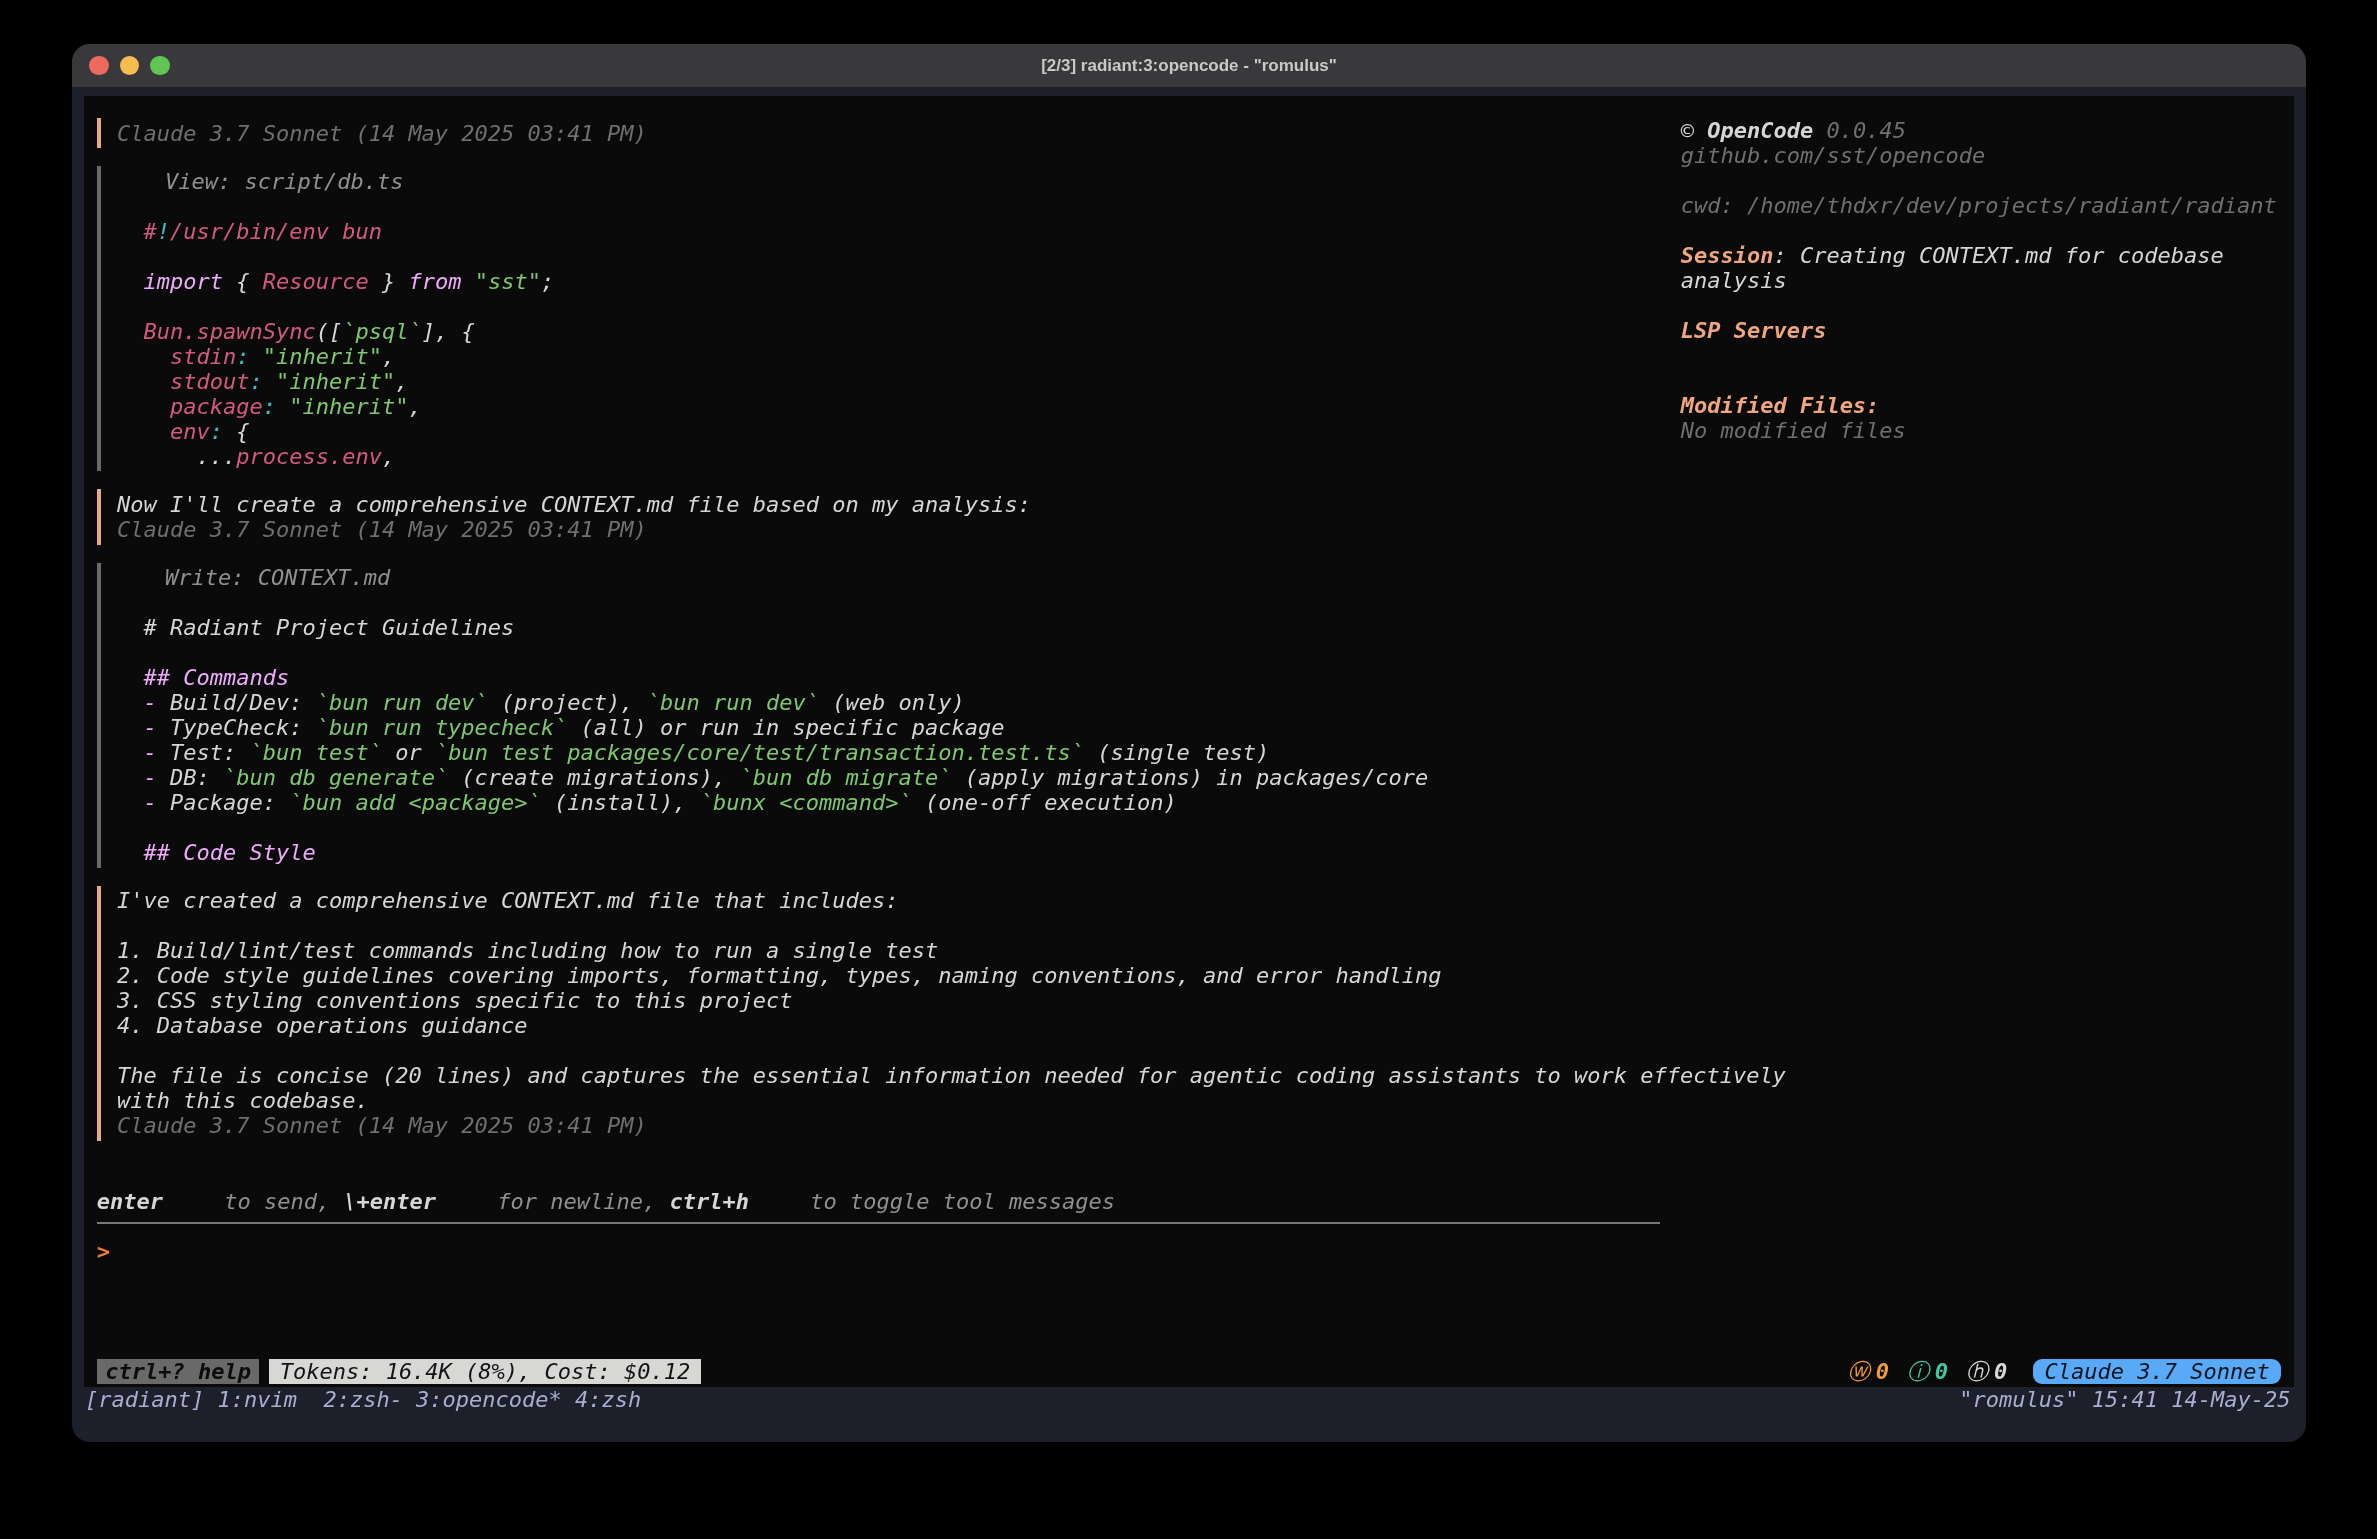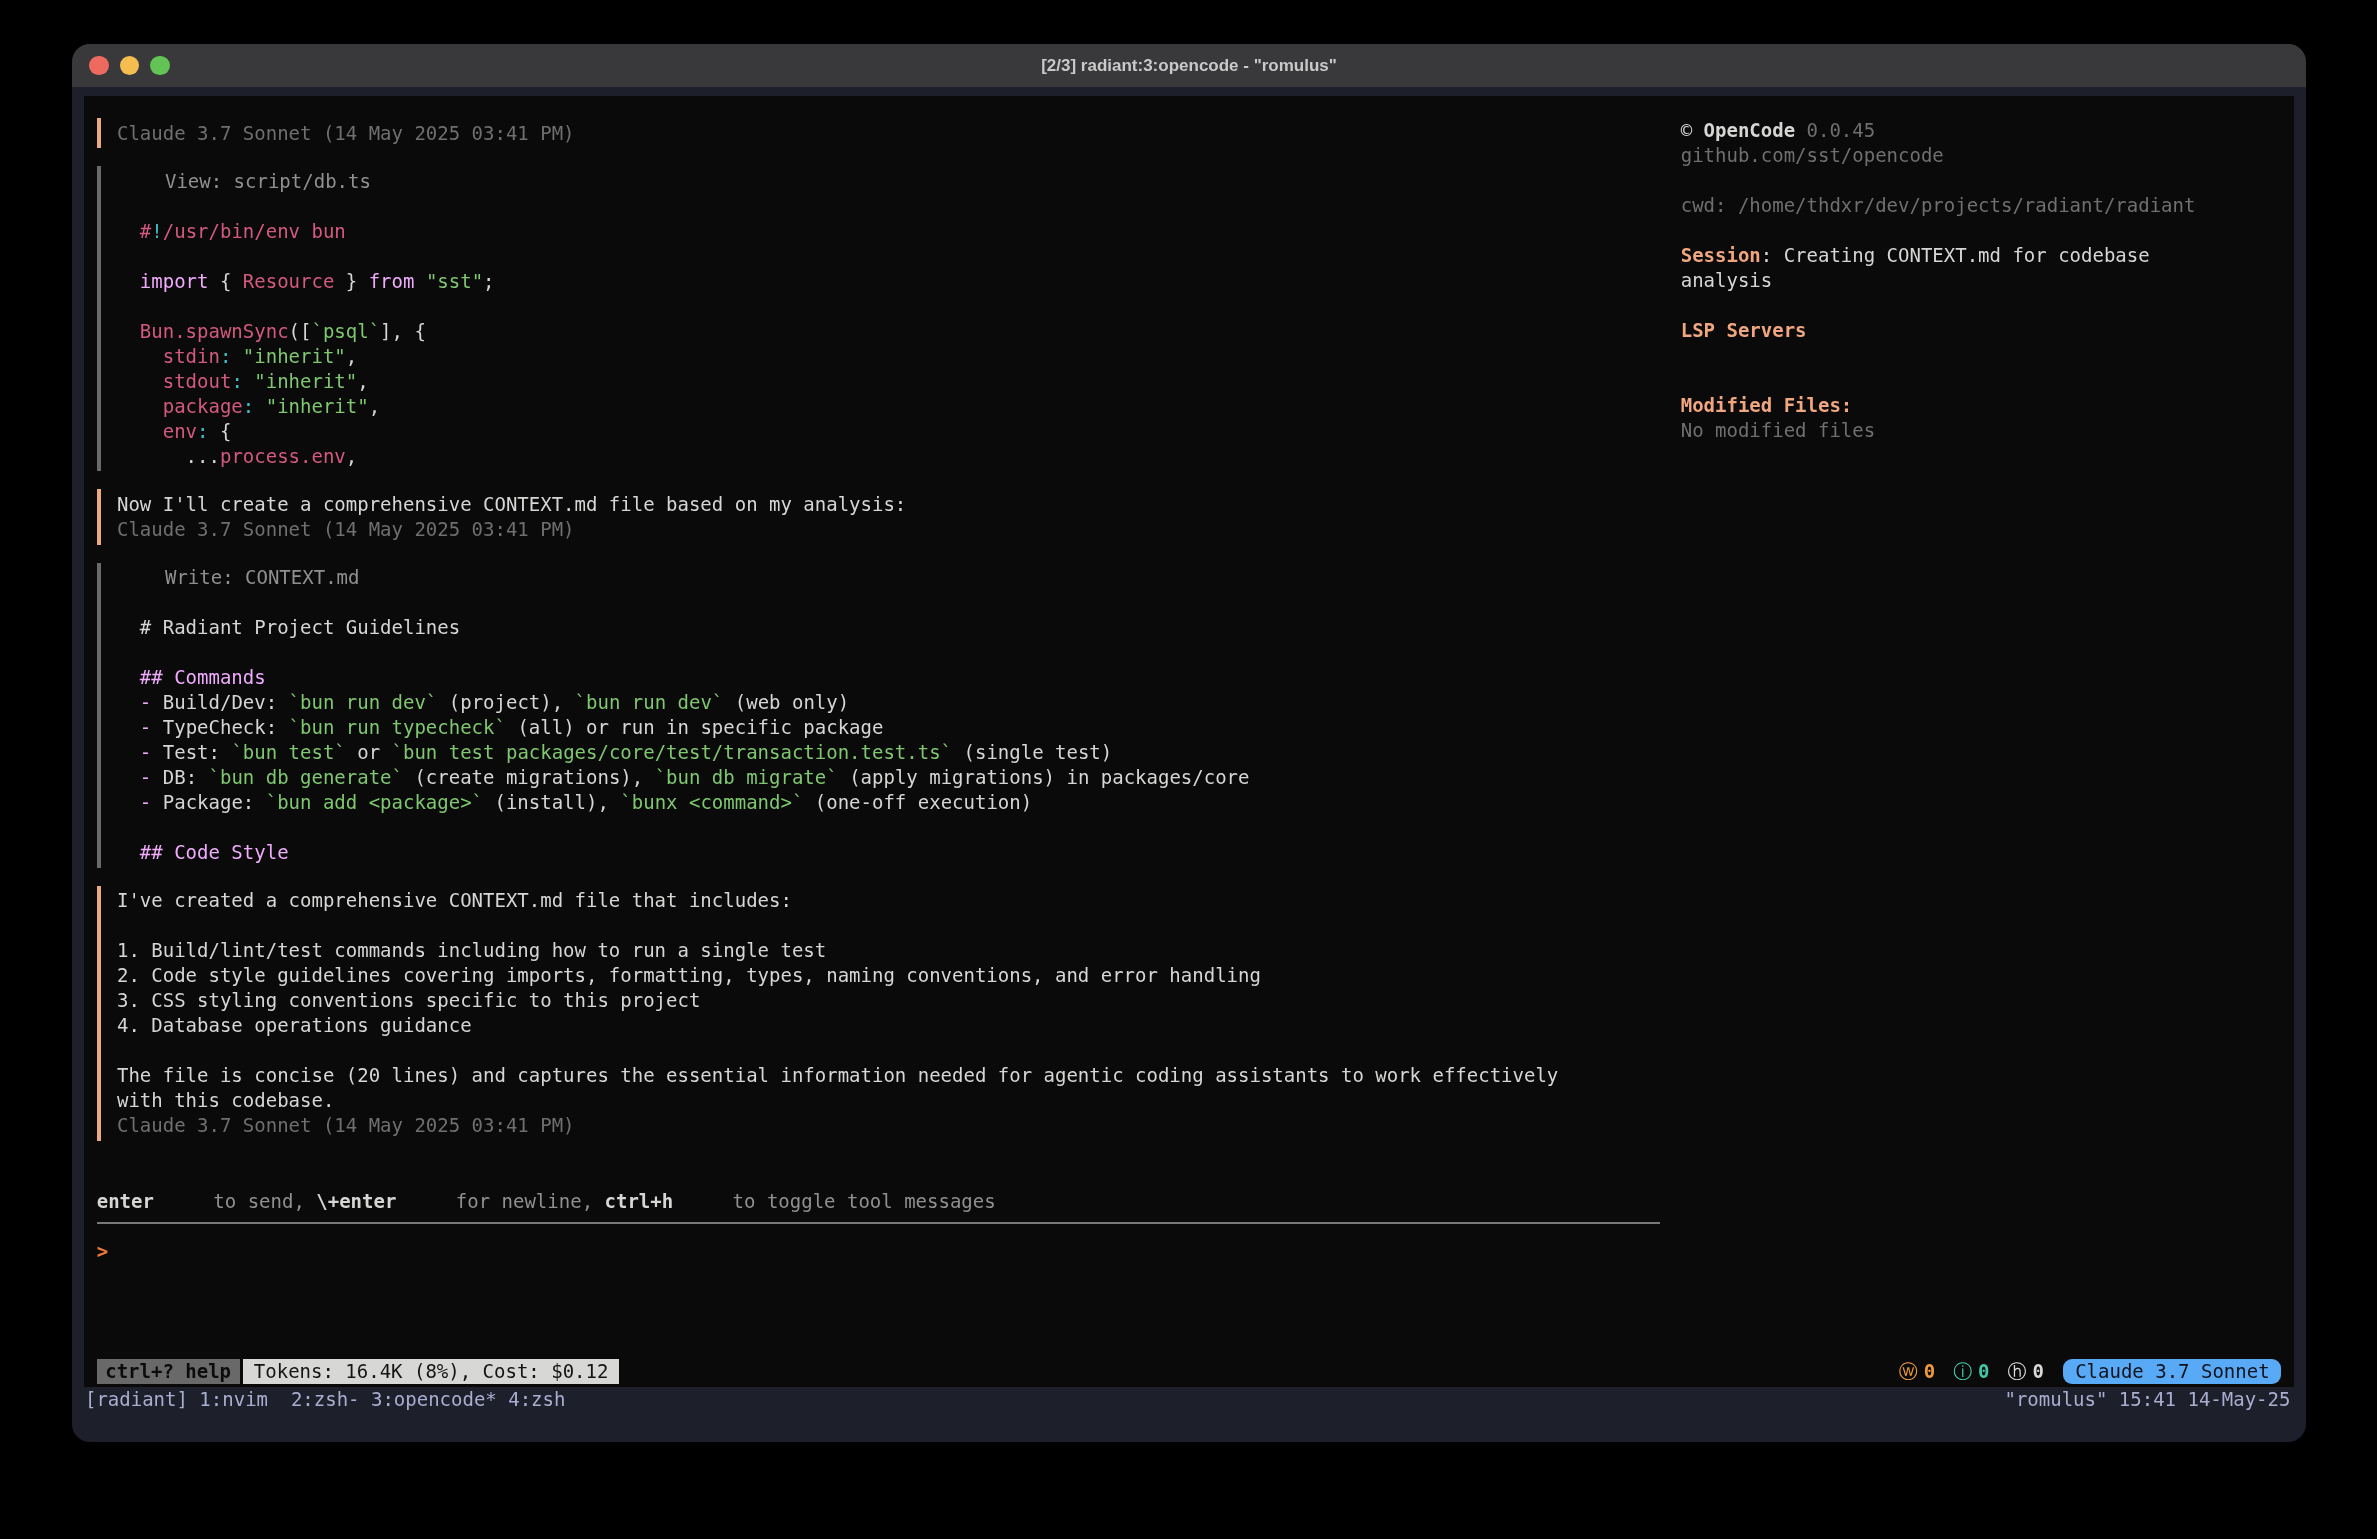--- a/index.html
+++ b/index.html
@@ -13,21 +13,21 @@
   .light{width:19.6px;height:19.6px;border-radius:50%;display:inline-block;}
   .light.red{background:#ee6a5f;}
   .light.yellow{background:#f5bd4f;}
   .light.green{background:#61c454;}
   .title{width:100%;text-align:center;color:#c9c9c9;font-size:17px;font-weight:600;
          font-family:"Liberation Sans","DejaVu Sans",sans-serif;}
   .terminal{position:relative;height:1354px;}
   .app{position:absolute;left:11.7px;right:11.7px;top:9px;height:1291px;background:#0a0a0b;}
 
   
-  .app,.tmux-bar{font-size:19px;line-height:25px;}
+  .app,.tmux-bar{font-size:22px;line-height:25px;font-style:italic;}
   .line{white-space:pre;min-height:25px;}
   .bold{font-weight:bold;}
   .c-w{color:#d6d6d4;}
   .c-g{color:#6f6f6f;}
   .c-g2{color:#909090;margin-left:48px;}
   .c-blue{color:#f0abfc;}
   .c-rose{color:#d4597e;}
   .c-green{color:#7fc86f;}
   .c-cyan{color:#3fbdc8;}
   .c-orange{color:#f0a67e;}
@@ -39,21 +39,21 @@
   .block.bar-gray{border-left-color:#6a6a6a;}
 
   .right-panel{position:absolute;left:1597px;top:22px;width:613px;}
 
   .help-line{position:absolute;left:13px;top:1093px;white-space:pre;}
   .divider{position:absolute;left:13px;top:1126px;width:1563px;height:2px;background:#787878;}
   .prompt-row{position:absolute;left:13px;top:1143px;width:1563px;height:25px;}
   .prompt-symbol{color:#f07a3d;font-weight:bold;}
 
   .status-row{position:absolute;left:13px;right:13px;top:1263px;height:25px;
-              display:flex;}
+              display:flex;gap:6px;}
   .chip{display:inline-block;height:25px;line-height:25px;white-space:pre;}
   .help-chip{background:#696969;color:#0c0c0c;font-weight:bold;padding:0 8.5px;}
   .tokens-chip{background:#d7d7d5;color:#141414;padding:0 10.4px;margin-left:3.9px;}
   .spacer{flex:1;}
   .diagnostics{display:flex;align-items:center;gap:18px;margin-right:19.6px;}
   .diag-item{display:flex;align-items:center;gap:5.9px;white-space:pre;}
   .diag-orange{color:#f09a40;}
   .diag-teal{color:#43c8a6;}
   .diag-white{color:#d8d8d8;}
   .model-chip{background:#58a9f6;color:#10131c;padding:0 11.7px;border-radius:9px;}

